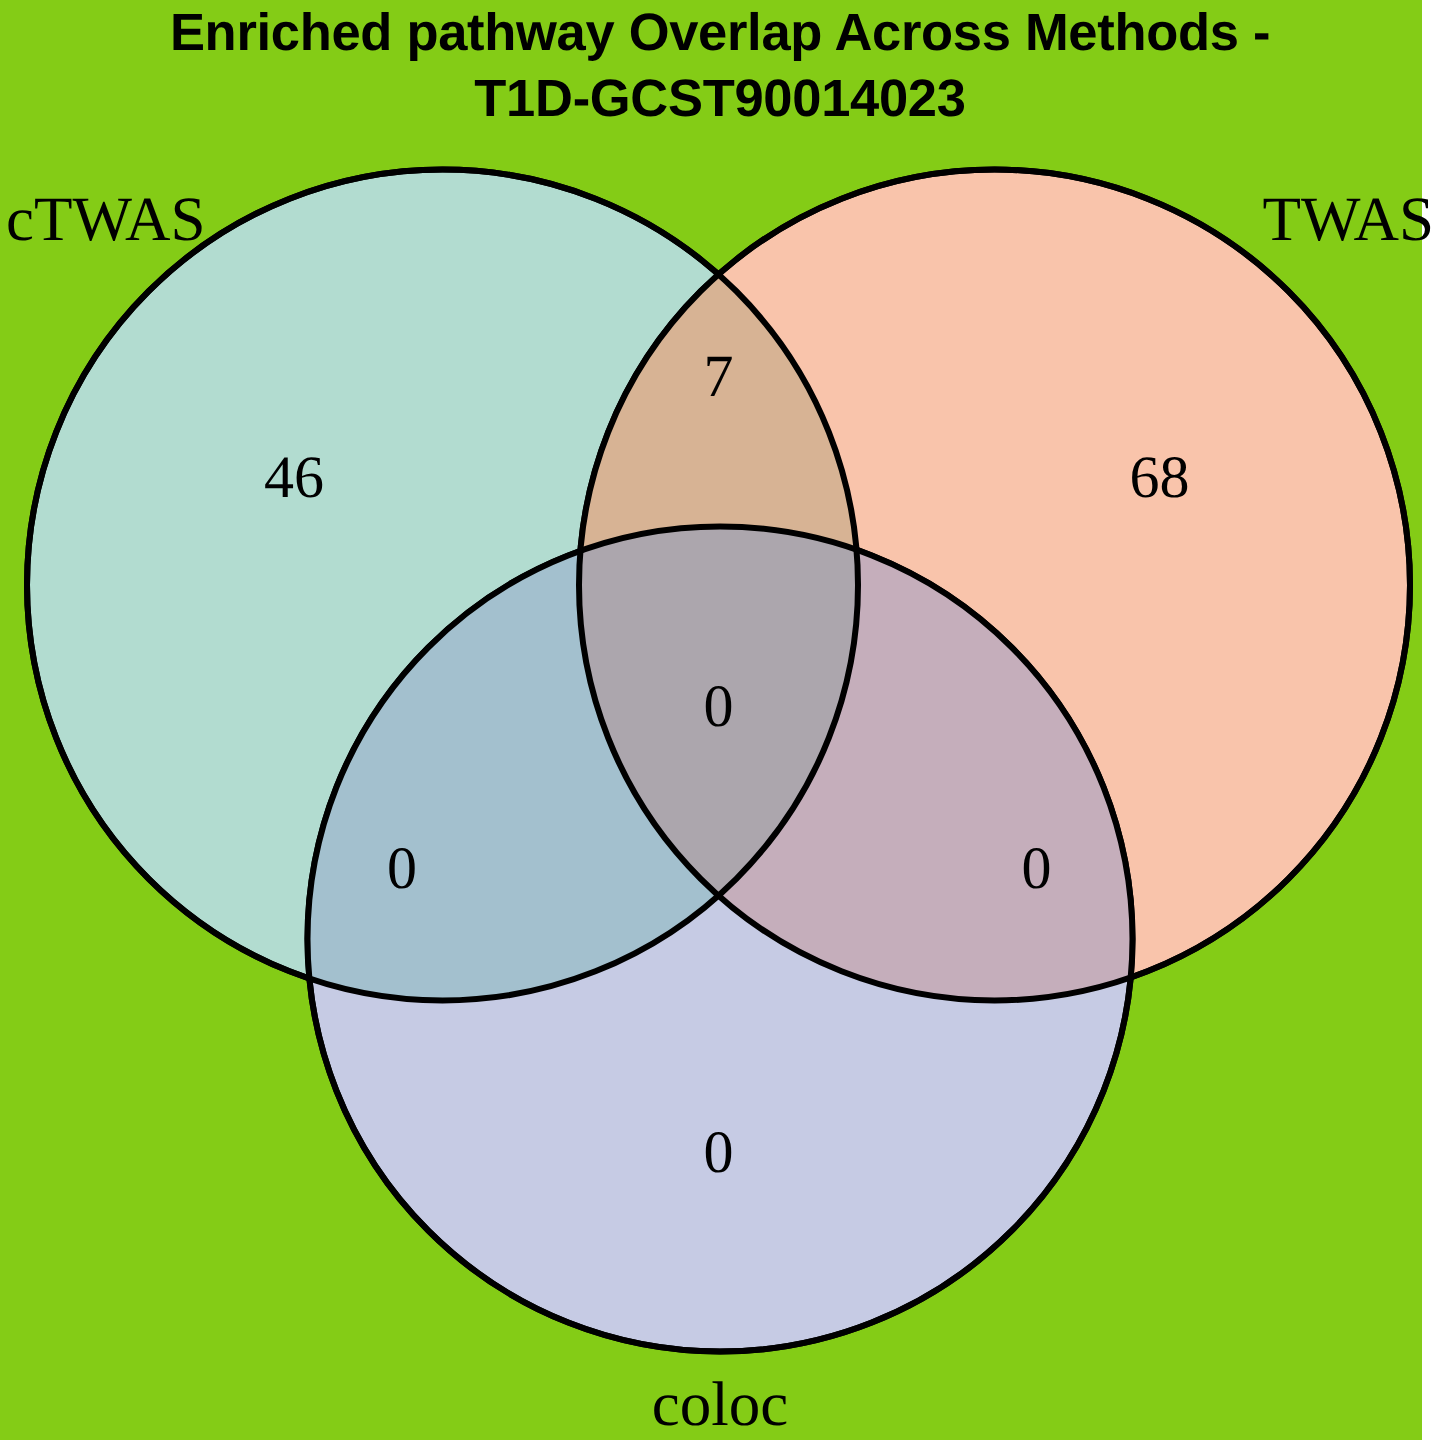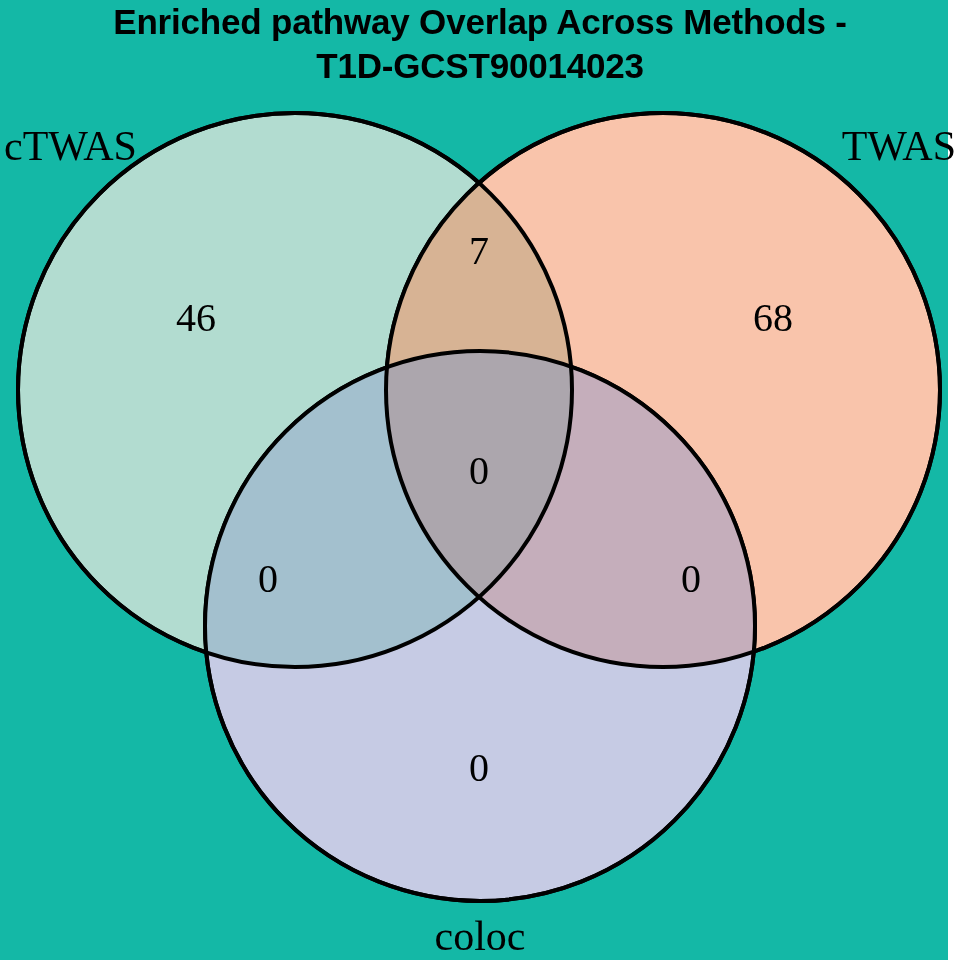--- a/index.html
+++ b/index.html
@@ -11,21 +11,21 @@
   body {
     width: 960px;
     height: 960px;
     overflow: hidden;
     font-family: "Liberation Serif", serif;
   }
   #figure {
     position: relative;
     width: 948px;
     height: 960px;
-    background: #14b8a6;
+    background: #84cc16;
   }
   .title {
     position: absolute;
     top: 0px;
     left: 0px;
     width: 960px;
     text-align: center;
     font-family: "Liberation Sans", sans-serif;
     font-weight: bold;
     font-size: 35px;

